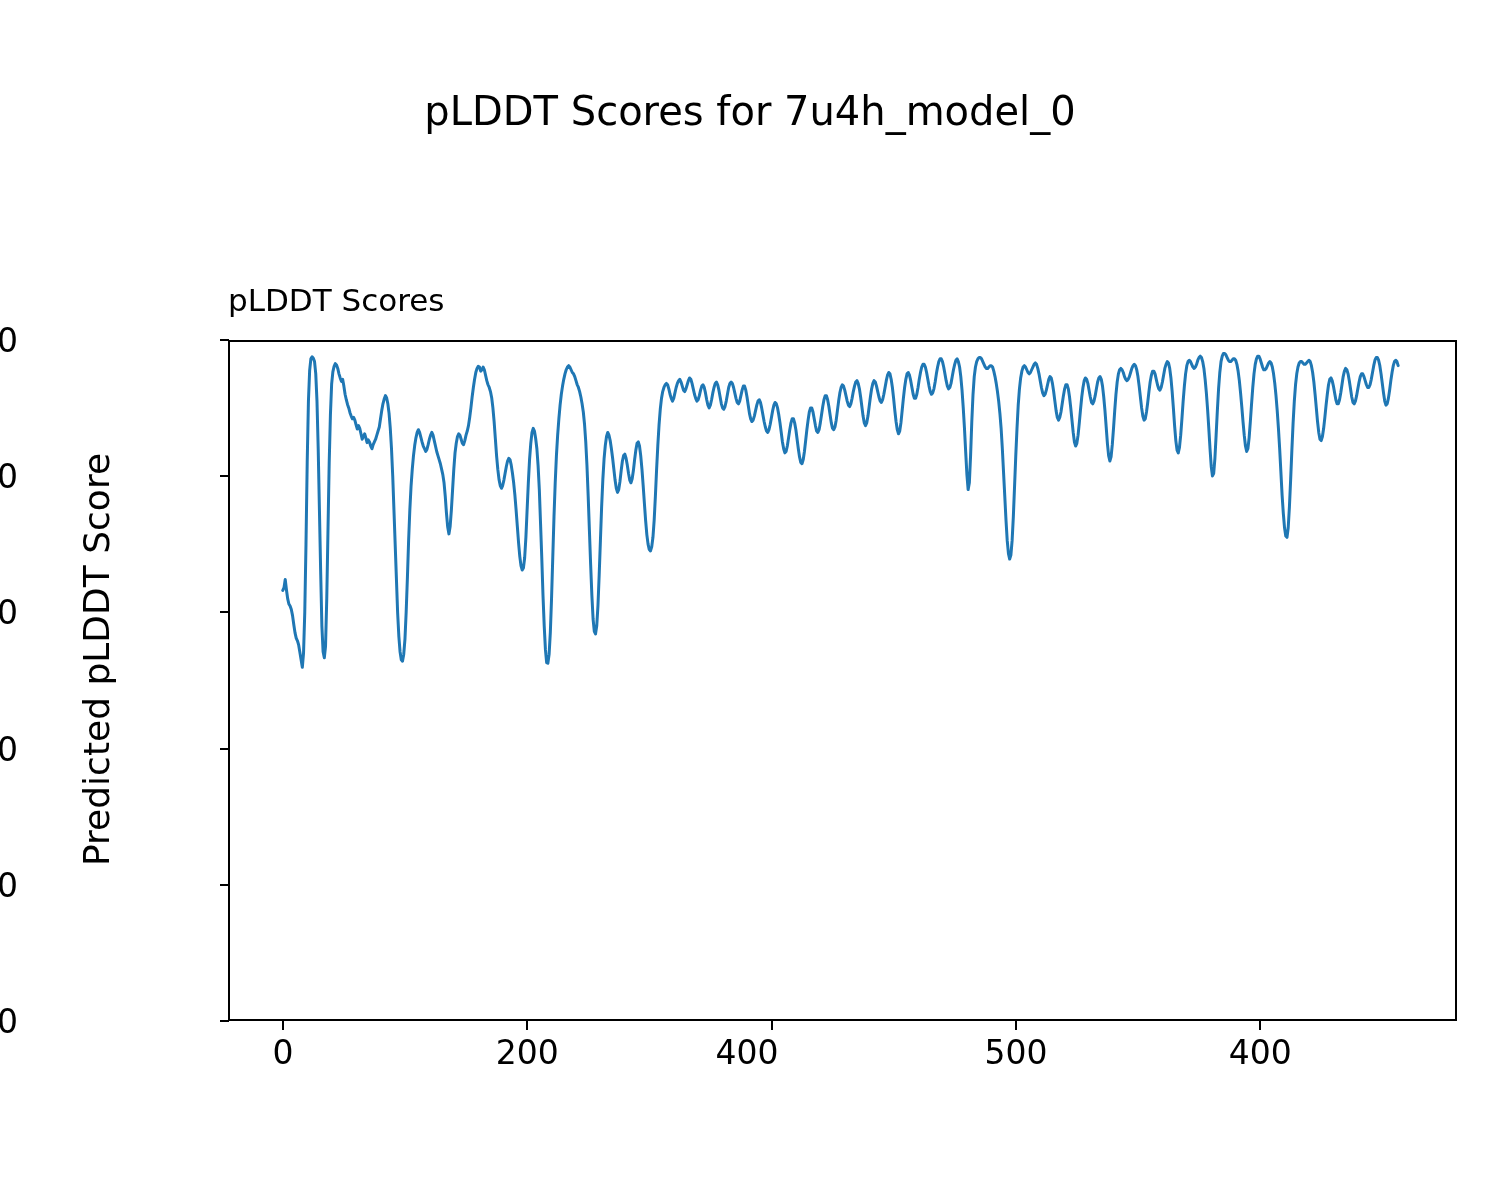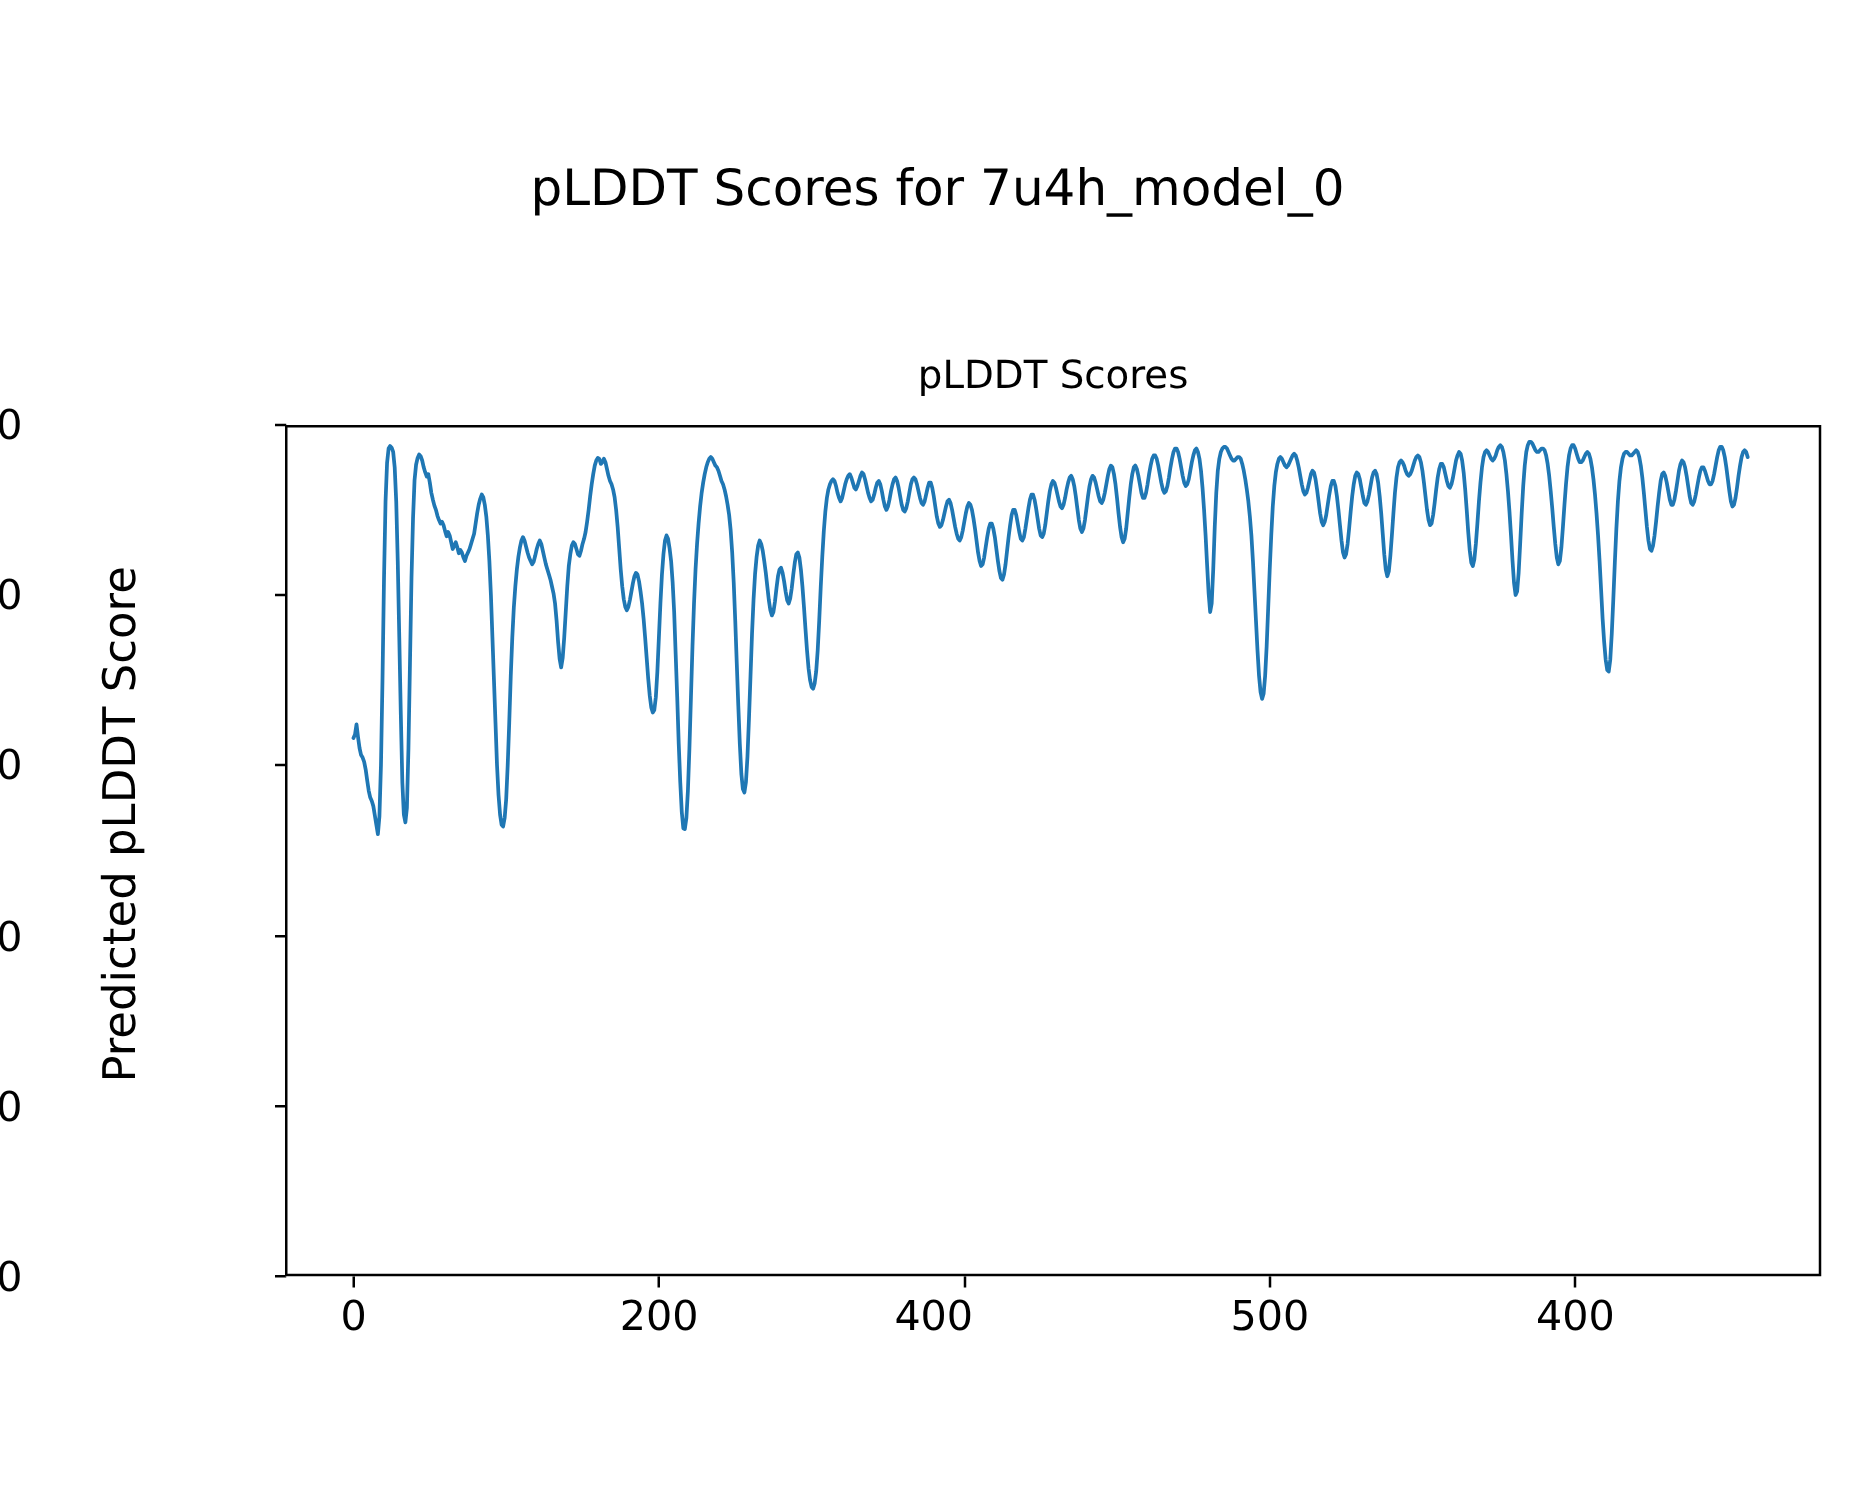--- a/index.html
+++ b/index.html
@@ -23,28 +23,26 @@
     position: absolute;
     left: 0;
     top: 88px;
     width: 1500px;
     text-align: center;
     font-size: 40px;
     color: #000000;
     font-family: "DejaVu Sans", sans-serif;
     letter-spacing: 0px;
     white-space: nowrap;
-    margin-top: 40px;
   }
   #axes-title {
     position: absolute;
     left: 228px;
     top: 282px;
     width: 1229px;
-    text-align: center;
     font-size: 31px;
     color: #000000;
     font-family: "DejaVu Sans", sans-serif;
     white-space: nowrap;
   }
   #plot-area {
     position: absolute;
     left: 228px;
     top: 340px;
     width: 1229px;

